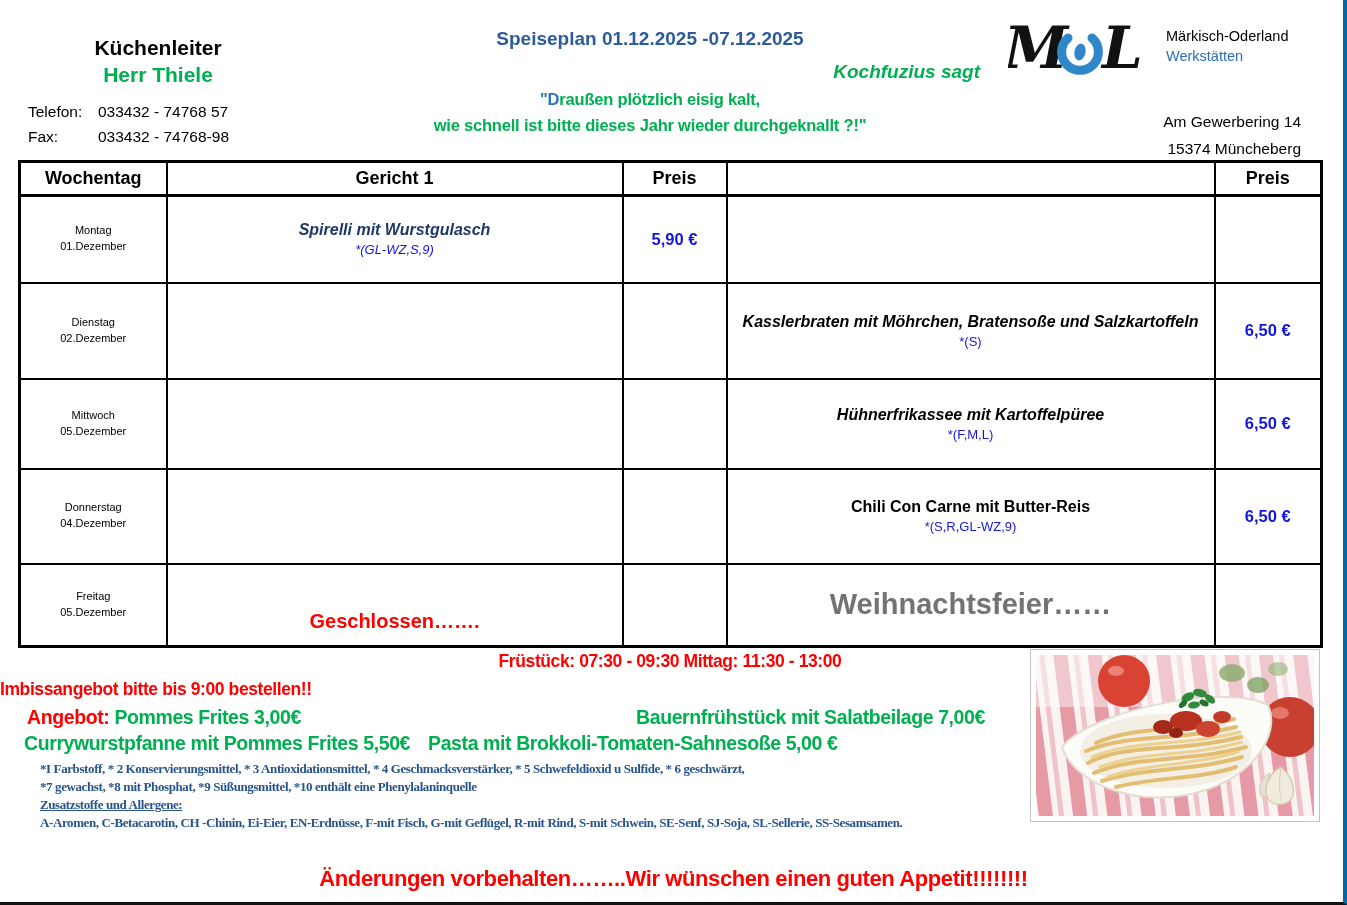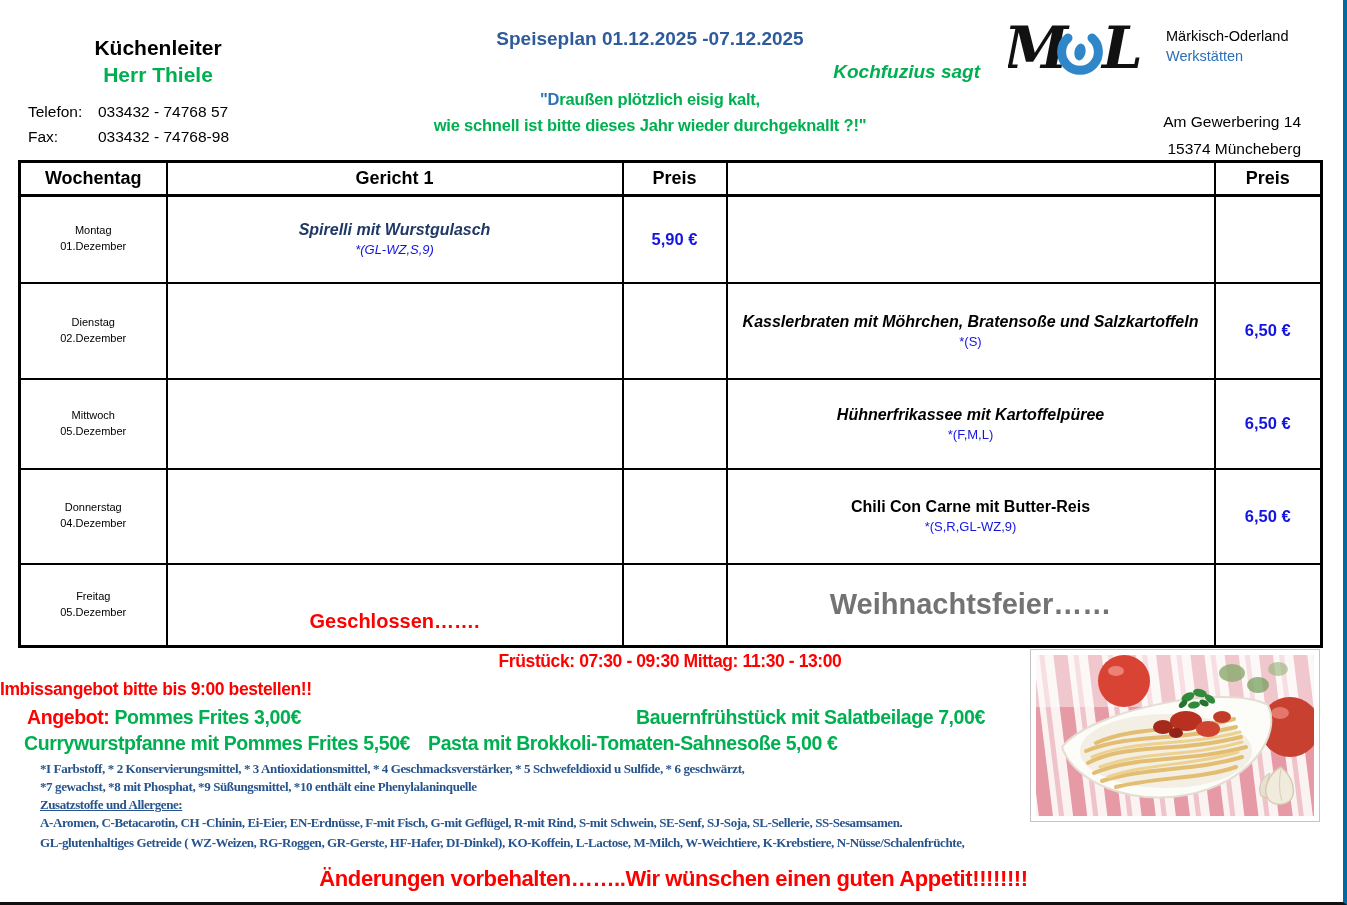--- a/index.html
+++ b/index.html
@@ -197,21 +197,20 @@
   <div class="snack narrow">Imbissangebot bitte bis 9:00 bestellen!!</div>
 
   <div class="offers1 narrow"><span class="offer-label">Angebot:</span> <span>Pommes Frites 3,00€</span></div>
   <div class="offers1-right narrow">Bauernfrühstück mit Salatbeilage 7,00€</div>
   <div class="offers2 narrow"><span>Currywurstpfanne mit Pommes Frites 5,50€</span><span class="gap"></span><span>Pasta mit Brokkoli-Tomaten-Sahnesoße 5,00 €</span></div>
 
   <div class="fn fn1 narrow">*I Farbstoff, * 2 Konservierungsmittel, * 3 Antioxidationsmittel, * 4 Geschmacksverstärker, * 5 Schwefeldioxid u Sulfide, * 6 geschwärzt,</div>
   <div class="fn fn2 narrow">*7 gewachst, *8 mit Phosphat, *9 Süßungsmittel, *10 enthält eine Phenylalaninquelle</div>
   <div class="fn fn-head narrow">Zusatzstoffe und Allergene: </div>
   <div class="fn fn3 narrow">A-Aromen, C-Betacarotin, CH -Chinin, Ei-Eier, EN-Erdnüsse, F-mit Fisch, G-mit Geflügel, R-mit Rind, S-mit Schwein, SE-Senf, SJ-Soja, SL-Sellerie, SS-Sesamsamen.</div>
-  <div class="fn fn4 narrow">GL-glutenhaltiges Getreide ( WZ-Weizen, RG-Roggen, GR-Gerste, HF-Hafer, DI-Dinkel), KO-Koffein,  L-Lactose, M-Milch, W-Weichtiere, K-Krebstiere, N-Nüsse/Schalenfrüchte,</div>
 
   <div class="photo">
     <svg viewBox="0 0 278 161" preserveAspectRatio="none">
       <rect x="0" y="0" width="278" height="161" fill="#faf3f1"></rect>
       <g transform="rotate(-7 139 80)">
         <g fill="#e59aa6">
           <rect x="-40" y="-30" width="14" height="230"></rect>
             <rect x="-6" y="-30" width="14" height="230"></rect>
           <rect x="28" y="-30" width="14" height="230"></rect>
             <rect x="62" y="-30" width="14" height="230"></rect>

